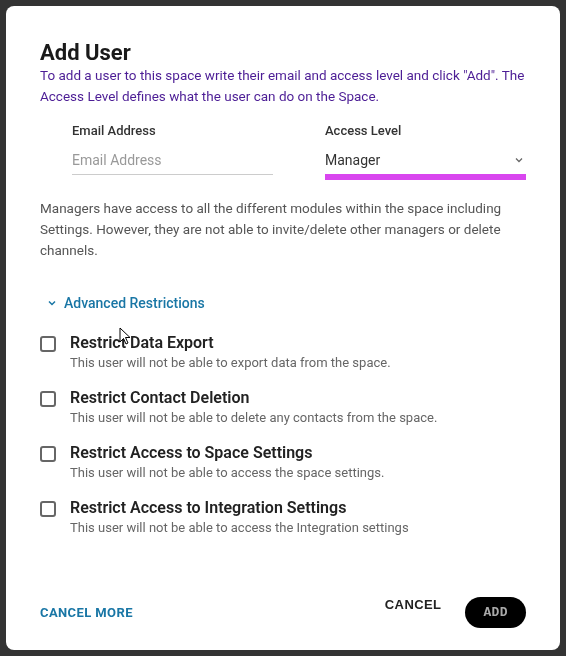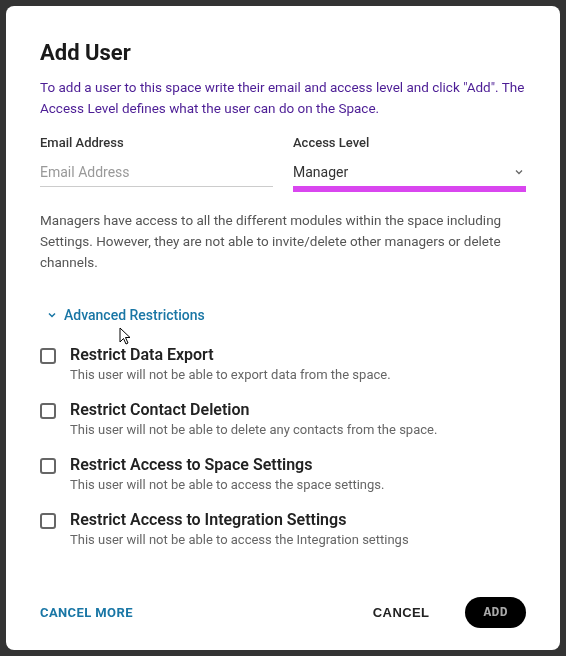--- a/index.html
+++ b/index.html
@@ -17,37 +17,37 @@
     margin: 6px;
     padding: 34px 34px 22px 34px;
     height: 644px;
     display: flex;
     flex-direction: column;
   }
   .title {
     font-size: 22px;
     font-weight: 700;
     color: #1a1a1a;
-    margin-bottom: 12px;
   }
   .description {
     font-size: 13.5px;
     color: #4c1d95;
     line-height: 1.55;
     margin-bottom: 16px;
   }
   .form-row {
     display: flex;
     gap: 20px;
     margin-bottom: 18px;
   }
   .field {
     flex: 1;
     display: flex;
     flex-direction: column;
+    margin-left: 32px;
   }
   .field-label {
     font-size: 13px;
     color: #333;
     font-weight: 500;
     margin-bottom: 10px;
   }
   .text-input {
     border: none;
     border-bottom: 1px solid #ccc;
@@ -124,21 +124,21 @@
     justify-content: space-between;
     margin-top: 24px;
   }
   .learn-more {
     color: #1976a5;
     font-size: 13px;
     font-weight: 700;
     letter-spacing: 0.4px;
     cursor: pointer;
   }
-  .footer-right { display: flex; align-items: center; gap: 36px; }
+  .footer-right { display: flex; align-items: flex-start; gap: 24px; }
   .cancel-btn {
     font-size: 13px;
     font-weight: 700;
     letter-spacing: 0.4px;
     color: #222;
     background: none;
     border: none;
     cursor: pointer;
   }
   .add-btn {

